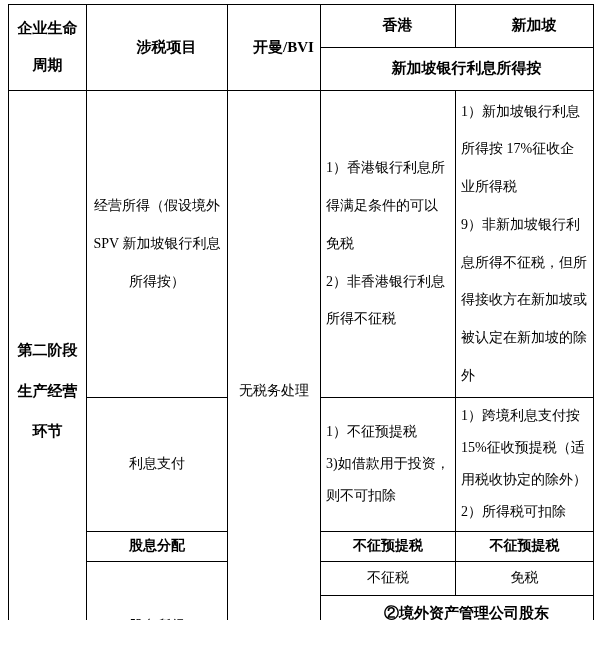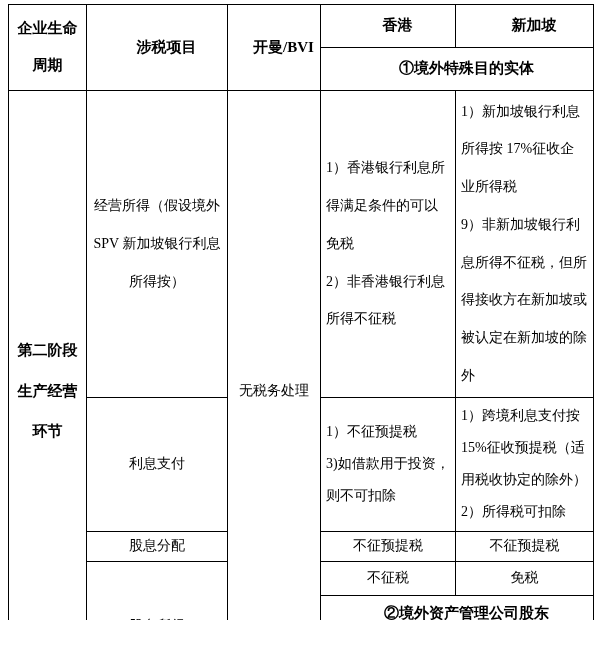--- a/index.html
+++ b/index.html
@@ -29,21 +29,21 @@
   .narrowpad { padding-left: 8px; padding-right: 8px; }
   .list-cell { text-align: left; }
   .para { margin: 0; }
   tr.hr1 { height: 43px; }
   tr.hr2 { height: 37px; }
   tr.hr1 td, tr.hr2 td { line-height: 2.5; }
   tr.br1 { height: 263px; }
   tr.br1 td { line-height: 2.7; }
   tr.br2 { height: 130px; }
   tr.br2 td { line-height: 2.3; }
-  tr.br3 { height: 30px; }
+  tr.br3 { height: 30px; font-weight: bold; }
   tr.br4 { height: 34px; }
   tr.br5 { height: 36px; }
   tr.br3 td, tr.br4 td, tr.br5 td { line-height: 1.6; }
   tr.br6 { height: 59px; }
   tr.br6 td { line-height: 2; }
 </style>
 </head>
 <body>
 
 <div class="page">
@@ -57,21 +57,21 @@
     </colgroup>
     <tbody>
       <tr class="hr1">
         <td class="bold narrowpad" rowspan="2">企业生命周期</td>
         <td class="bold" rowspan="2">涉税项目</td>
         <td class="bold" rowspan="2">开曼/BVI</td>
         <td class="bold">香港</td>
         <td class="bold">新加坡</td>
       </tr>
       <tr class="hr2">
-        <td class="bold" colspan="2">①境外特殊目的实体</td>
+        <td class="bold" colspan="2">新加坡银行利息所得按</td>
       </tr>
 
       <tr class="br1">
         <td class="bold narrowpad" rowspan="6">第二阶段生产经营环节</td>
         <td>经营所得（假设境外 SPV 新加坡银行利息所得按）</td>
         <td rowspan="6">无税务处理</td>
         <td class="list-cell">
           <div class="para">1）香港银行利息所得满足条件的可以免税</div>
           <div class="para">2）非香港银行利息所得不征税</div>
         </td>

